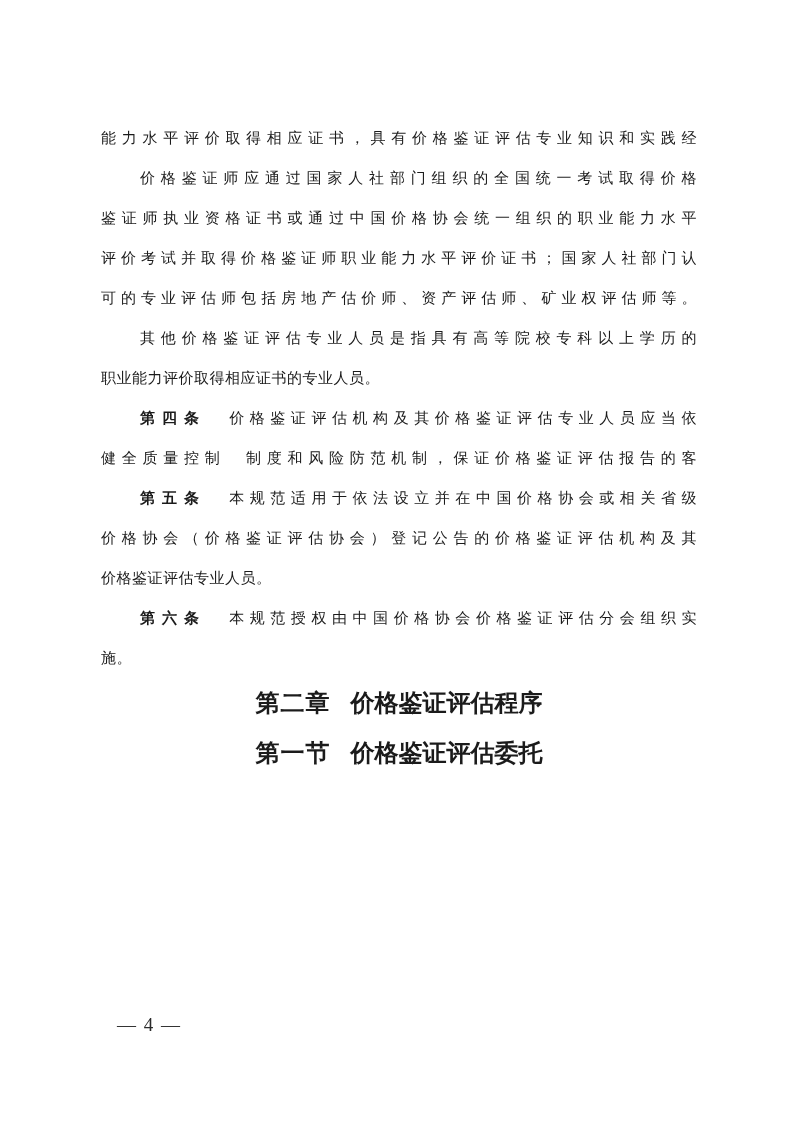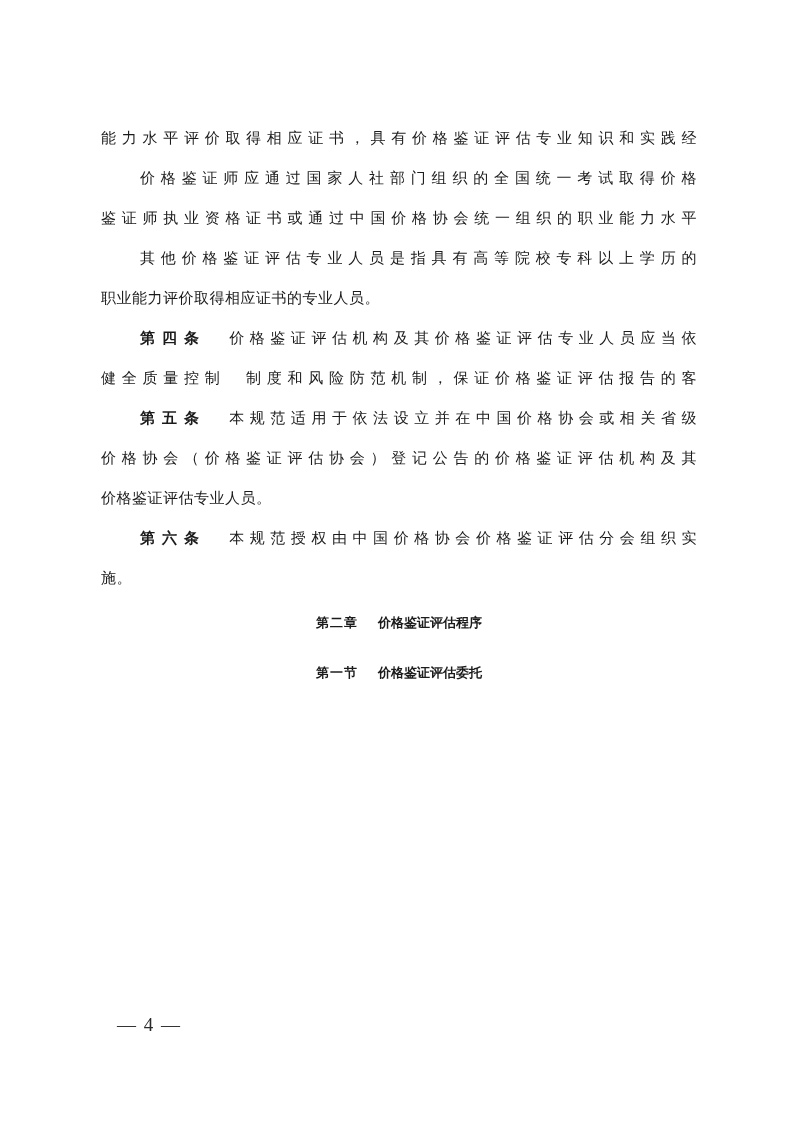--- a/index.html
+++ b/index.html
@@ -31,21 +31,21 @@
     text-align: justify;
     text-align-last: justify;
   }
   .indent { padding-left: 39px; }
   .lead {
     font-weight: 700;
     letter-spacing: 2px;
     margin-right: 23px;
   }
   .heading {
-    font-size: 13px;
+    font-size: 24px;
     line-height: 40px;
     height: 40px;
     font-weight: 700;
     text-align: center;
     font-family: "Liberation Sans", sans-serif;
   }
   .heading .lead { margin-right: 20px; letter-spacing: 1px; }
   .chapter { margin-top: 5px; margin-bottom: 10px; }
   .section { margin-bottom: 10px; }
   .footer {
@@ -58,20 +58,22 @@
   }
 </style>
 </head>
 <body>
 
 <div class="page">
   <div class="content">
       <div class="line j"><span>能力水平评价取得相应证书，具有价格鉴证评估专业知识和实践经</span></div>
       <div class="line j indent"><span>价格鉴证师应通过国家人社部门组织的全国统一考试取得价格</span></div>
       <div class="line j"><span>鉴证师执业资格证书或通过中国价格协会统一组织的职业能力水平</span></div>
+      <div class="line j"><span>评价考试并取得价格鉴证师职业能力水平评价证书；国家人社部门认</span></div>
+      <div class="line j"><span>可的专业评估师包括房地产估价师、资产评估师、矿业权评估师等。</span></div>
       <div class="line j indent"><span>其他价格鉴证评估专业人员是指具有高等院校专科以上学历的</span></div>
       <div class="line"><span>职业能力评价取得相应证书的专业人员。</span></div>
       <div class="line j indent"><span class="lead">第四条</span><span>价格鉴证评估机构及其价格鉴证评估专业人员应当依</span></div>
       <div class="line j"><span>健全质量控制　制度和风险防范机制，保证价格鉴证评估报告的客</span></div>
       <div class="line j indent"><span class="lead">第五条</span><span>本规范适用于依法设立并在中国价格协会或相关省级</span></div>
       <div class="line j"><span>价格协会（价格鉴证评估协会）登记公告的价格鉴证评估机构及其</span></div>
       <div class="line"><span>价格鉴证评估专业人员。</span></div>
       <div class="line j indent"><span class="lead">第六条</span><span>本规范授权由中国价格协会价格鉴证评估分会组织实</span></div>
       <div class="line"><span>施。</span></div>
       <div class="heading chapter"><span class="lead">第二章</span><span>价格鉴证评估程序</span></div>

